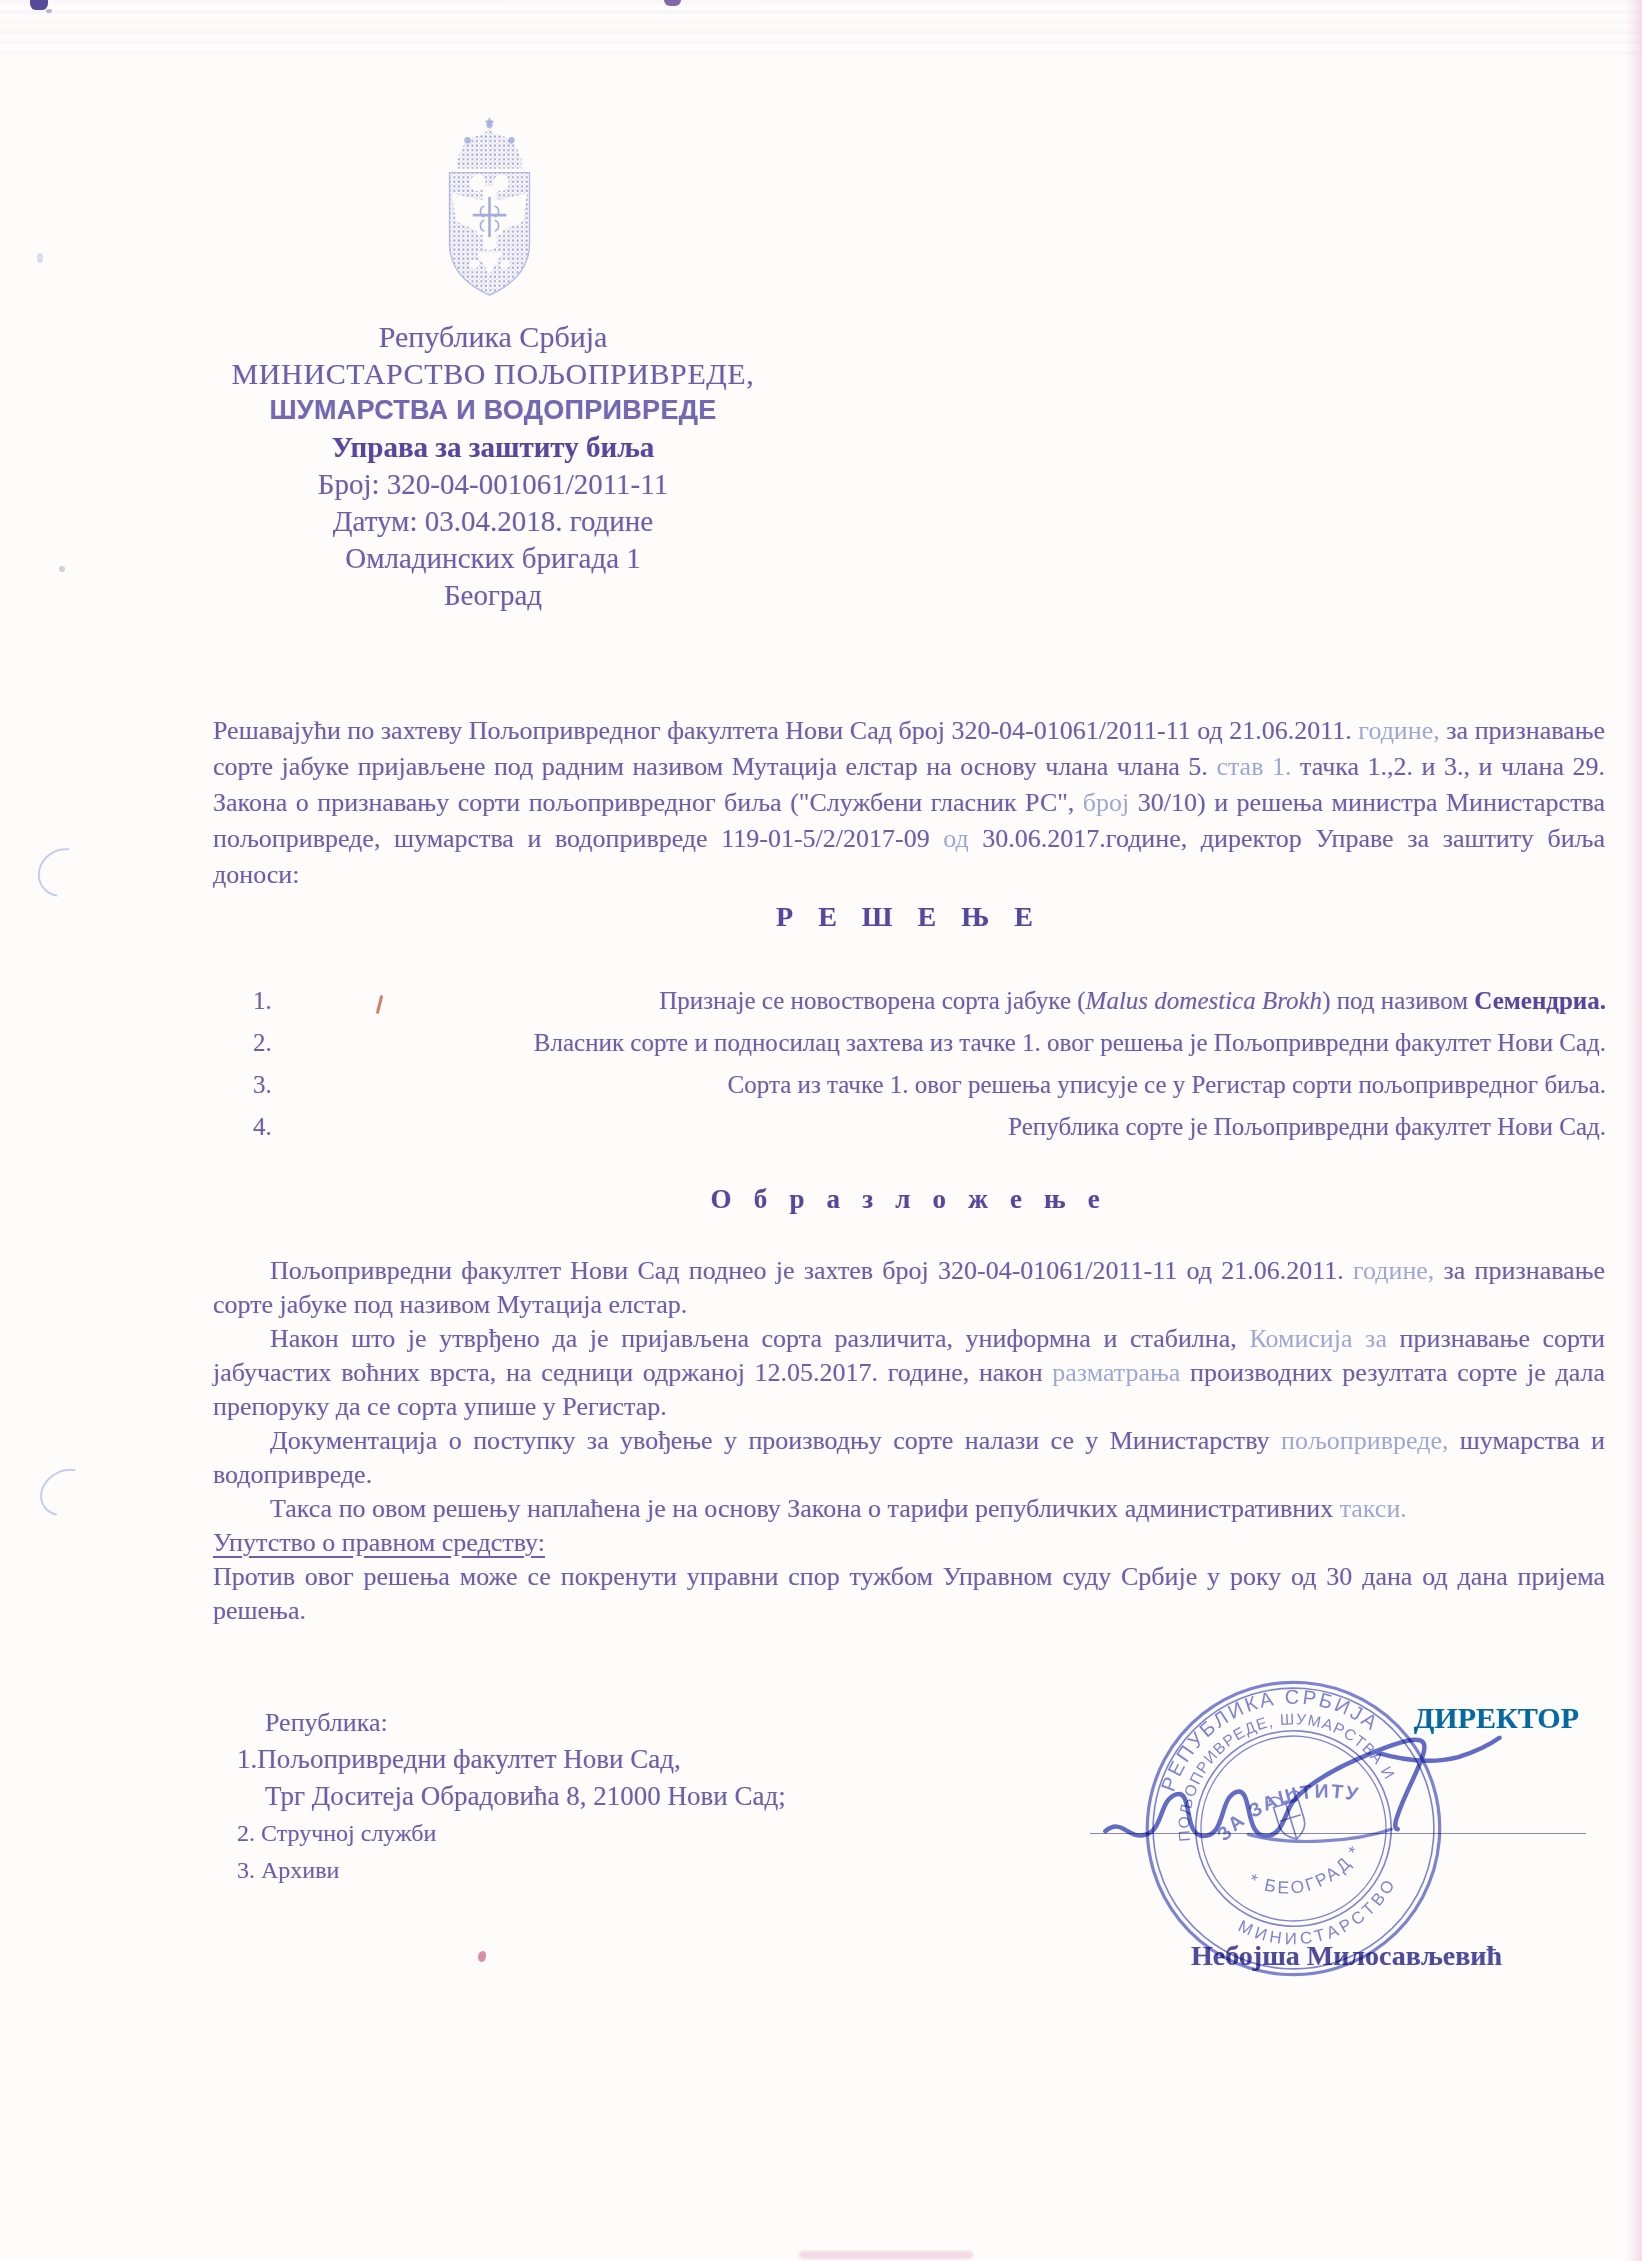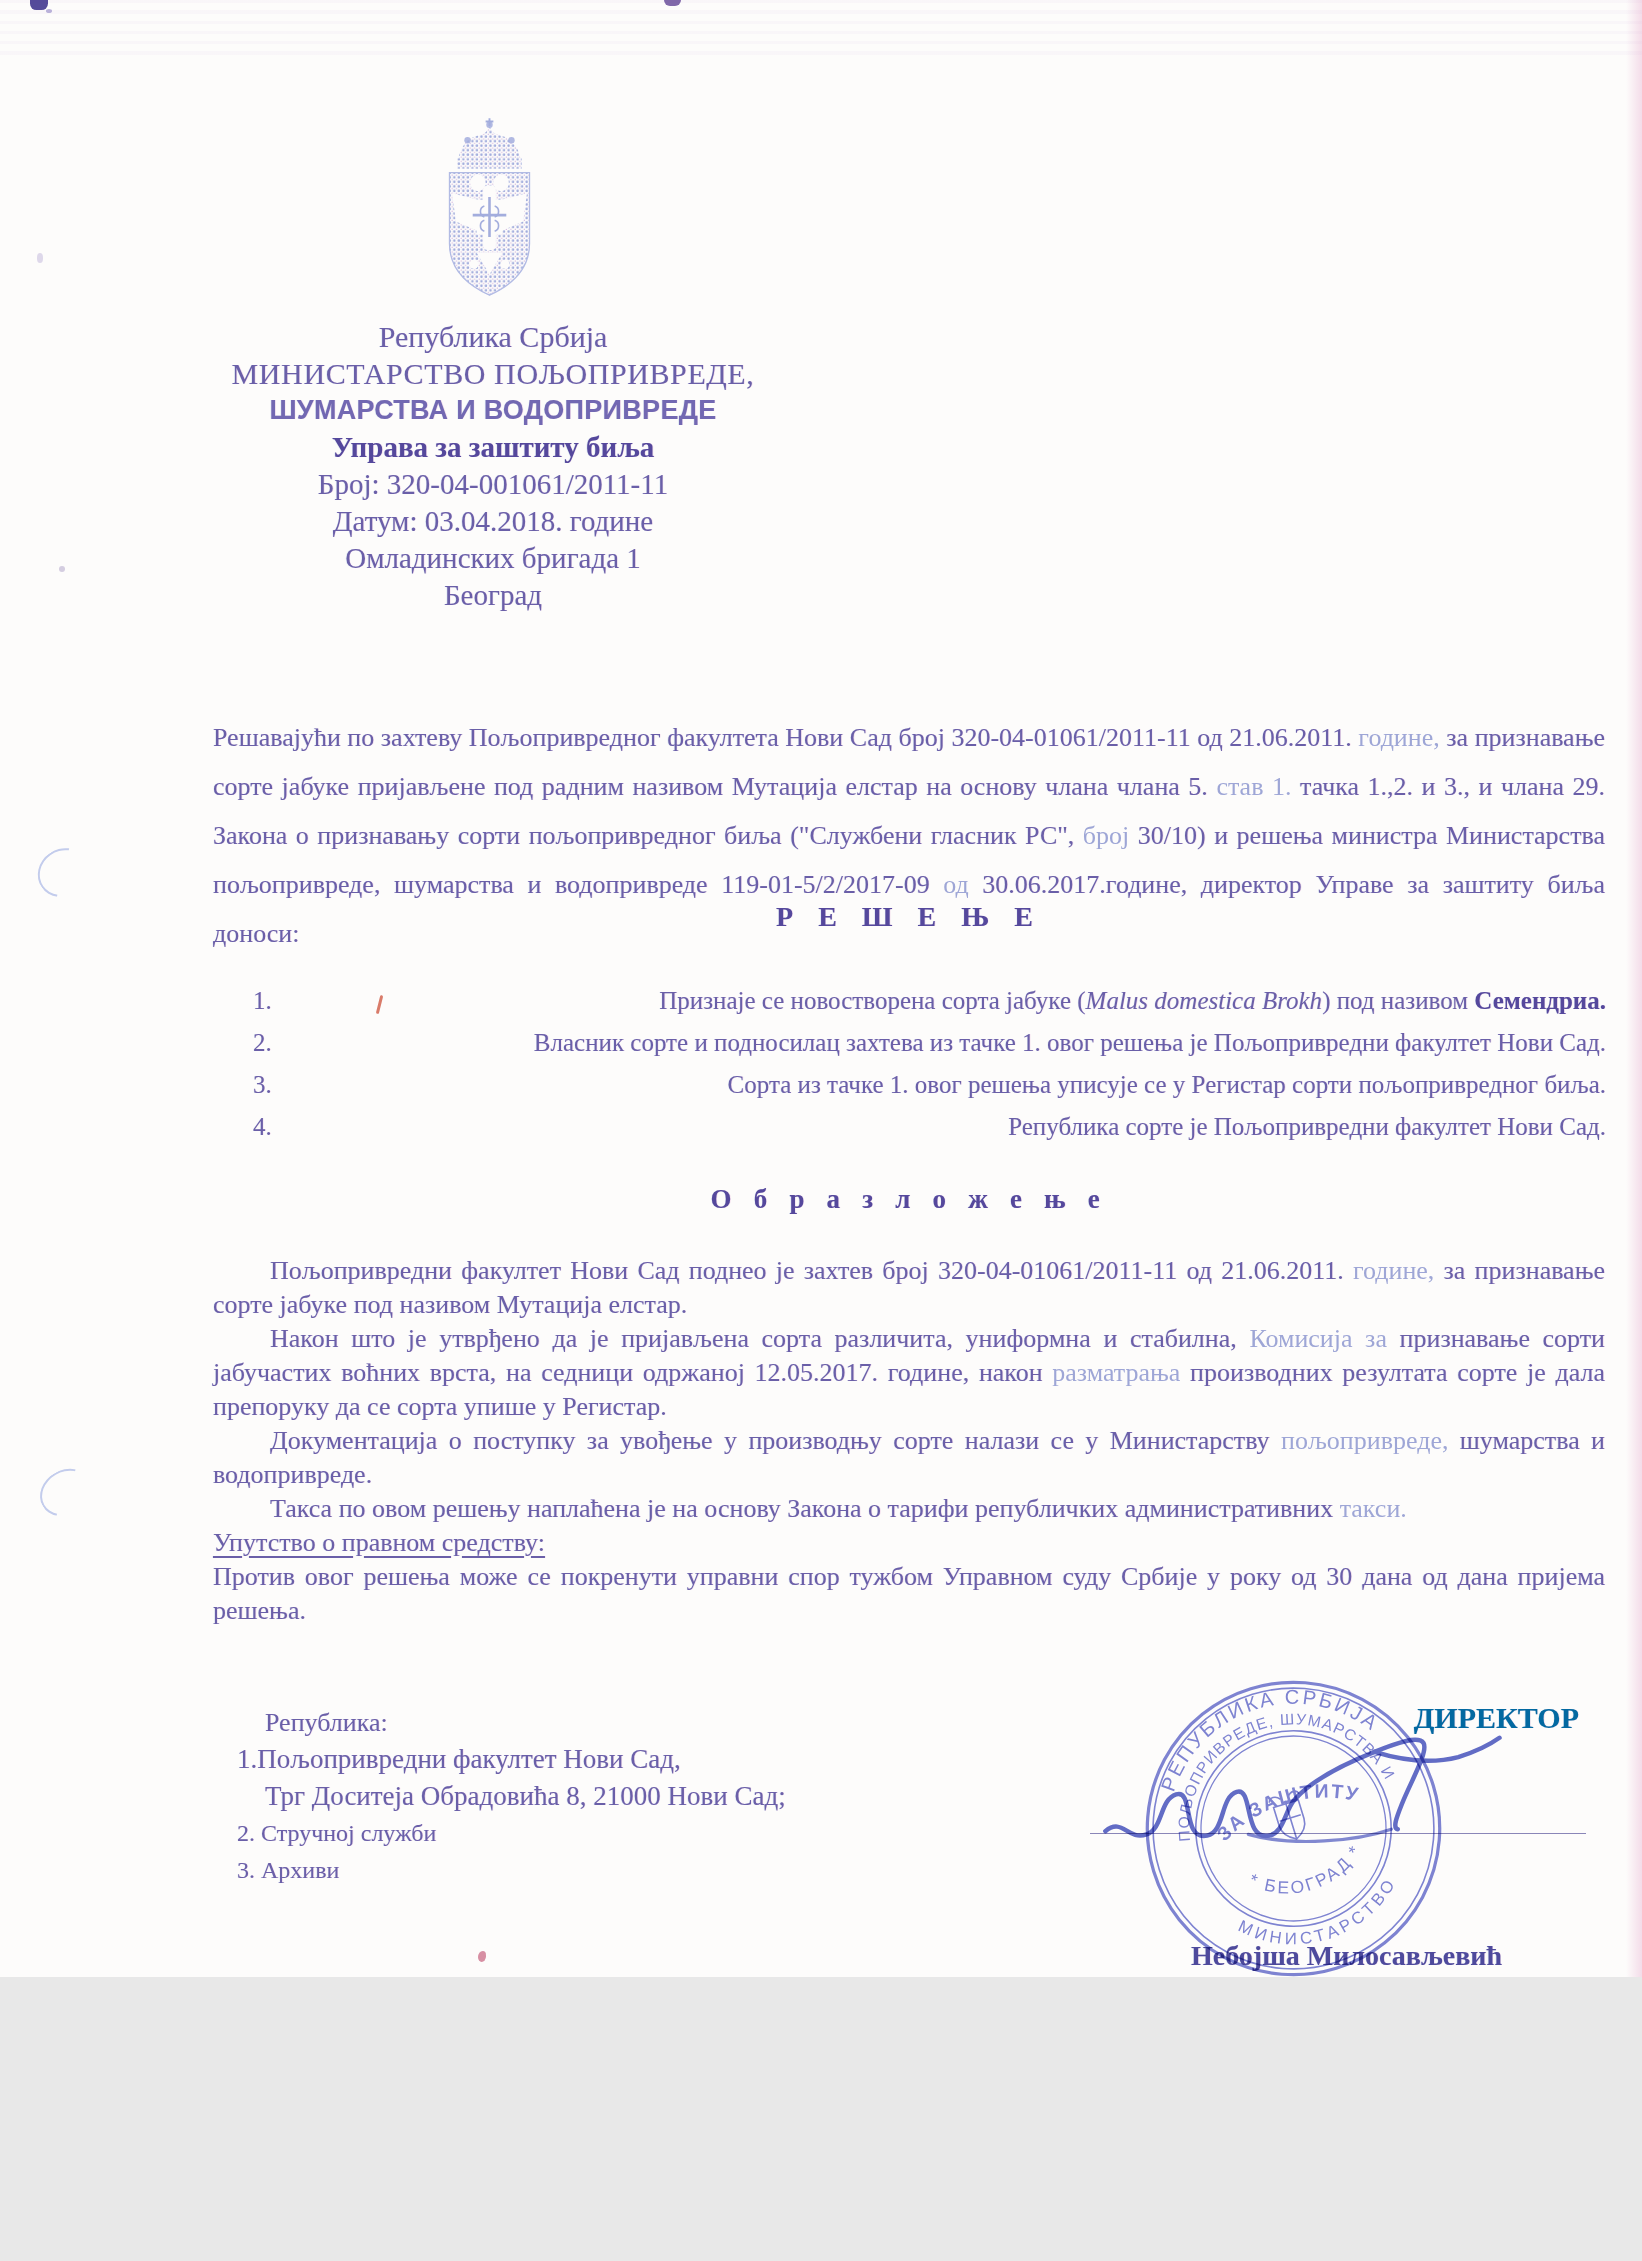--- a/index.html
+++ b/index.html
@@ -1,37 +1,37 @@
 <!DOCTYPE html>
 <html style="--ink: #6a5fa8; --ink_bold: #55489c; --fade: #9ea6d6; --stamp: #6d74cf; --signature: #5560c4;font-size:10.3px"><head>
 <meta charset="utf-8">
 <style>
   :root{
     --ink:#6a5fa8; --ink_bold:#55489c; --fade:#9ea6d6; --stamp:#6d74cf; --signature:#5560c4;
   }
   html,body{margin:0;padding:0;background:#e8e8e8;}
   .page{
-    position:relative; width:1643px; height:1977px; margin:0 auto;
+    position:relative; width:1643px; height:2261px; margin:0 auto;
     background:#fdfcfb; overflow:hidden;
     font-family:"Liberation Serif", serif; color:var(--ink);
   }
   .ink{ text-shadow: 0.6px 0 0 rgba(193,84,170,.18), -0.6px 0 0 rgba(92,160,214,.18); }
   .abs{position:absolute;}
 
   
   .header-block{ left:171px; top:318px; width:644px; text-align:center; }
   .hl{ line-height:37px; white-space:nowrap; }
   .hl-1{ font-size:30px; }
   .hl-caps{ font-size:30px; letter-spacing:0.6px; }
   .hl-sans{ font-family:"Liberation Sans", sans-serif; font-weight:bold; font-size:27px; color:#7268b2; letter-spacing:0.3px; }
   .hl-bold{ font-size:29px; font-weight:bold; color:var(--ink_bold); }
   .hl-n{ font-size:29px; }
 
   
-  .bodytext{ font-size:26px; line-height:49px; text-align:justify; }
+  .bodytext{ font-size:26px; line-height:36px; text-align:justify; }
   .intro{ left:213px; top:687px; width:1392px; }
 
   .center-heading{ left:213px; width:1392px; text-align:center; font-weight:bold; color:var(--ink_bold); }
   .res-heading{ top:901px; font-size:28px; letter-spacing:9px; }
   .obr-heading{ top:1184px; font-size:27px; letter-spacing:7.7px; }
 
   .res-list{ left:253px; top:983px; width:1353px; font-size:25px; }
   .res-item{ display:flex; margin-bottom:7px; line-height:35px;}
   .res-num{ width:50px; flex:0 0 50px; }
   .res-text{ flex:1;text-align:right; }

